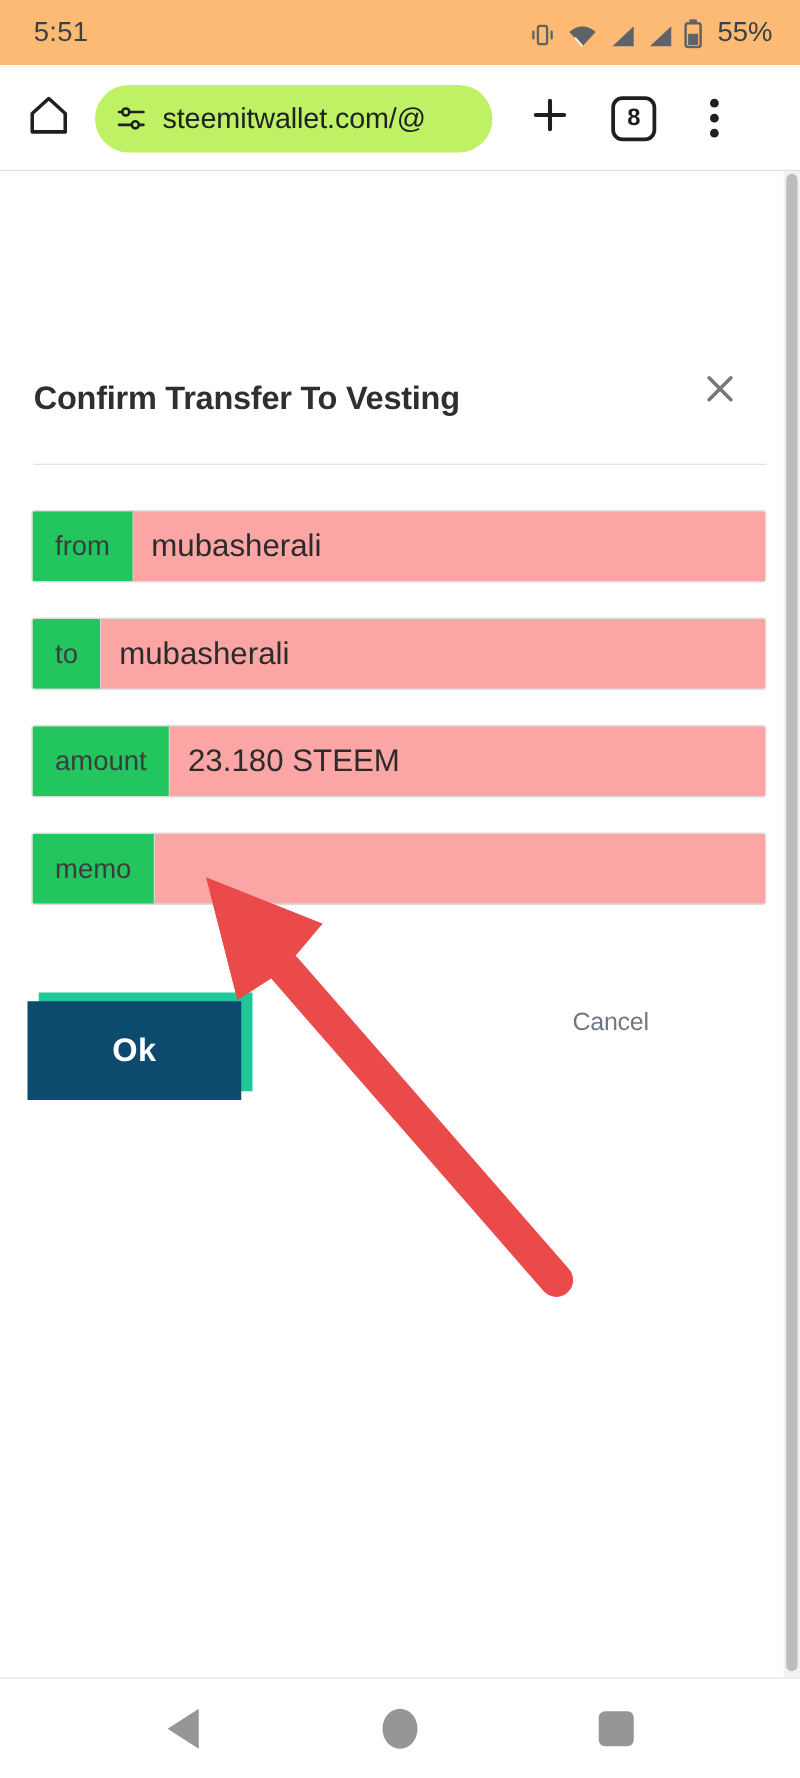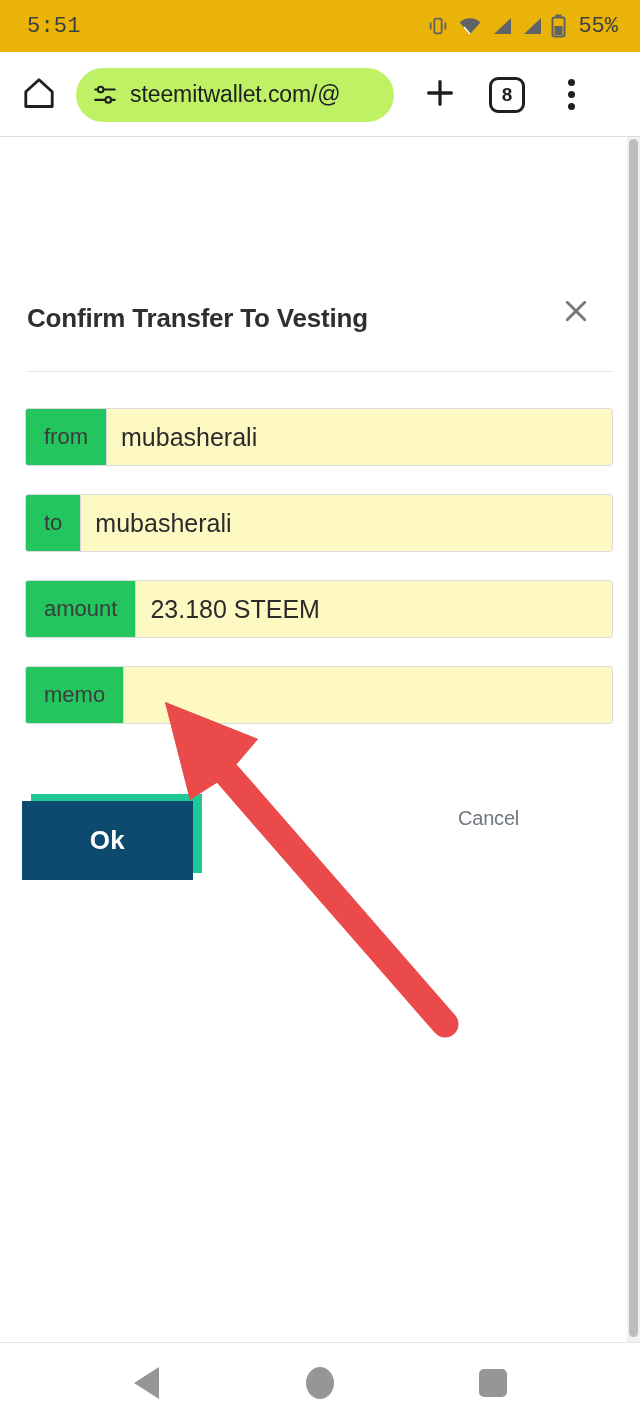--- a/index.html
+++ b/index.html
@@ -9,24 +9,24 @@
     font-family:"Liberation Sans", sans-serif;
     -webkit-font-smoothing:antialiased;
     overflow:hidden;
   }
   #screen { position:relative; width:640px; height:1422px; background:#fff; }
 
   
   .statusbar{
     position:absolute; left:0; top:0; width:640px; height:52px;
     display:flex; align-items:center; justify-content:space-between;
-    padding:0 22px 0 27px; background:#eab308;font-family:Liberation Mono, monospace;
+    padding:0 22px 0 27px; background:#fdba74;
   }
   .status-time{ font-size:22px; color:#3c4043; letter-spacing:.2px; }
-  .status-icons{ display:flex; align-items:center; gap:9px; }
+  .status-icons{ display:flex; align-items:flex-end; gap:9px; }
   .status-icons svg{ display:block; }
   .status-batt-pct{ font-size:22px; color:#3c4043; margin-left:3px; }
 
   
   .toolbar{
     position:absolute; left:0; top:52px; width:640px; height:85px;
     display:flex; align-items:center; background:#fff;
   }
   .tb-home{ width:62px; display:flex; align-items:center; justify-content:center; margin-left:8px; }
   .urlpill{
@@ -78,21 +78,21 @@
     border:1px solid #dcdcdc; border-radius:3px; overflow:hidden;
     background:#eaeaea;
   }
   .frow .lbl{
     display:flex; align-items:center; justify-content:center;
     background:#22c55e; border-right:1px solid #d7d7d7;
     font-size:22px; color:#3c3c3c; padding:0 18px; white-space:nowrap;
   }
   .frow .val{
     flex:1; display:flex; align-items:center;
-    background:#fef9c3; padding:0 14px;
+    background:#fca5a5; padding:0 14px;
     font-size:25px; color:#2b2b2b; white-space:nowrap; overflow:hidden;text-align:right;
   }
   #row-from{ top:271px; }
   #row-to{ top:357px; }
   #row-amount{ top:443px; }
   #row-memo{ top:529px; }
 
   
   .ok-wrap{ position:absolute; left:22px; top:648px; width:180px; height:88px; }
   .ok-shadow{

